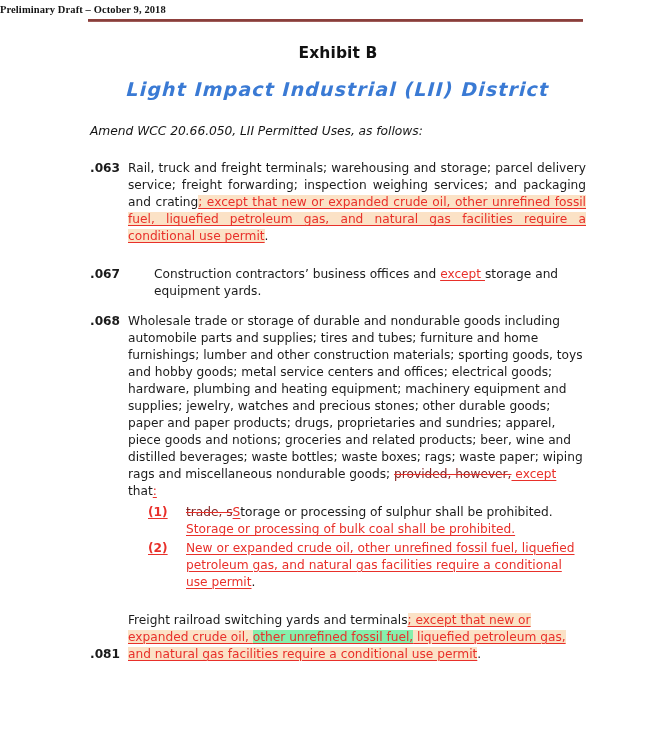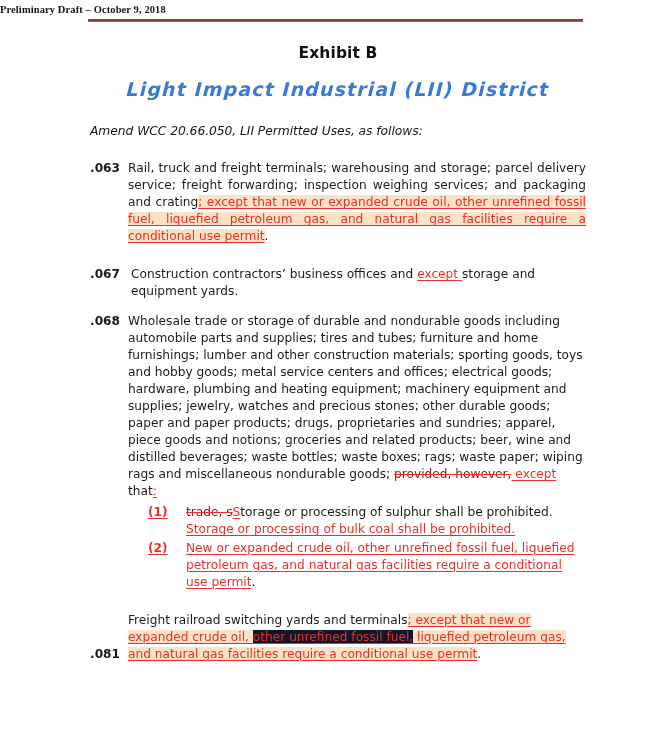--- a/index.html
+++ b/index.html
@@ -97,21 +97,21 @@
   }
   .item-body {
     flex: 1 1 auto;
     text-align: justify;
     text-justify: inter-word;
   }
   .item-body.nojust { text-align: left; }
 
   .i063 { margin-top: 22px; }
   .i063 .item-num { width: 38px; }
-  .i067 { margin-top: 21px; }
+  .i067 { margin-top: 21px; gap: 23px; }
   .i067 .item-num { width: 41px; }
   .i068 { margin-top: 12px; }
   .i068 .item-num { width: 38px; }
   .i081 { margin-top: 21px; align-items: flex-end; }
   .i081 .item-num { width: 38px; }
 
   
   .sub-list { margin-top: 4px; margin-left: 20px; }
   .sub-item {
     display: flex;
@@ -142,21 +142,21 @@
   .del {
     color: #7f1d1d;
     text-decoration: line-through;
     text-decoration-color: #e8302a;
     text-decoration-thickness: 1px;
   }
   .hl-amber {
     background: rgba(244, 178, 106, .38);
   }
   .hl-yellow {
-    background: #0f172a;
+    background: #86efac;
   }
 </style>
 </head>
 <body>
 
 <div class="page-header">
   <span>Preliminary Draft – October 9, 2018</span>
 </div>
 <div class="header-rule"></div>
 

